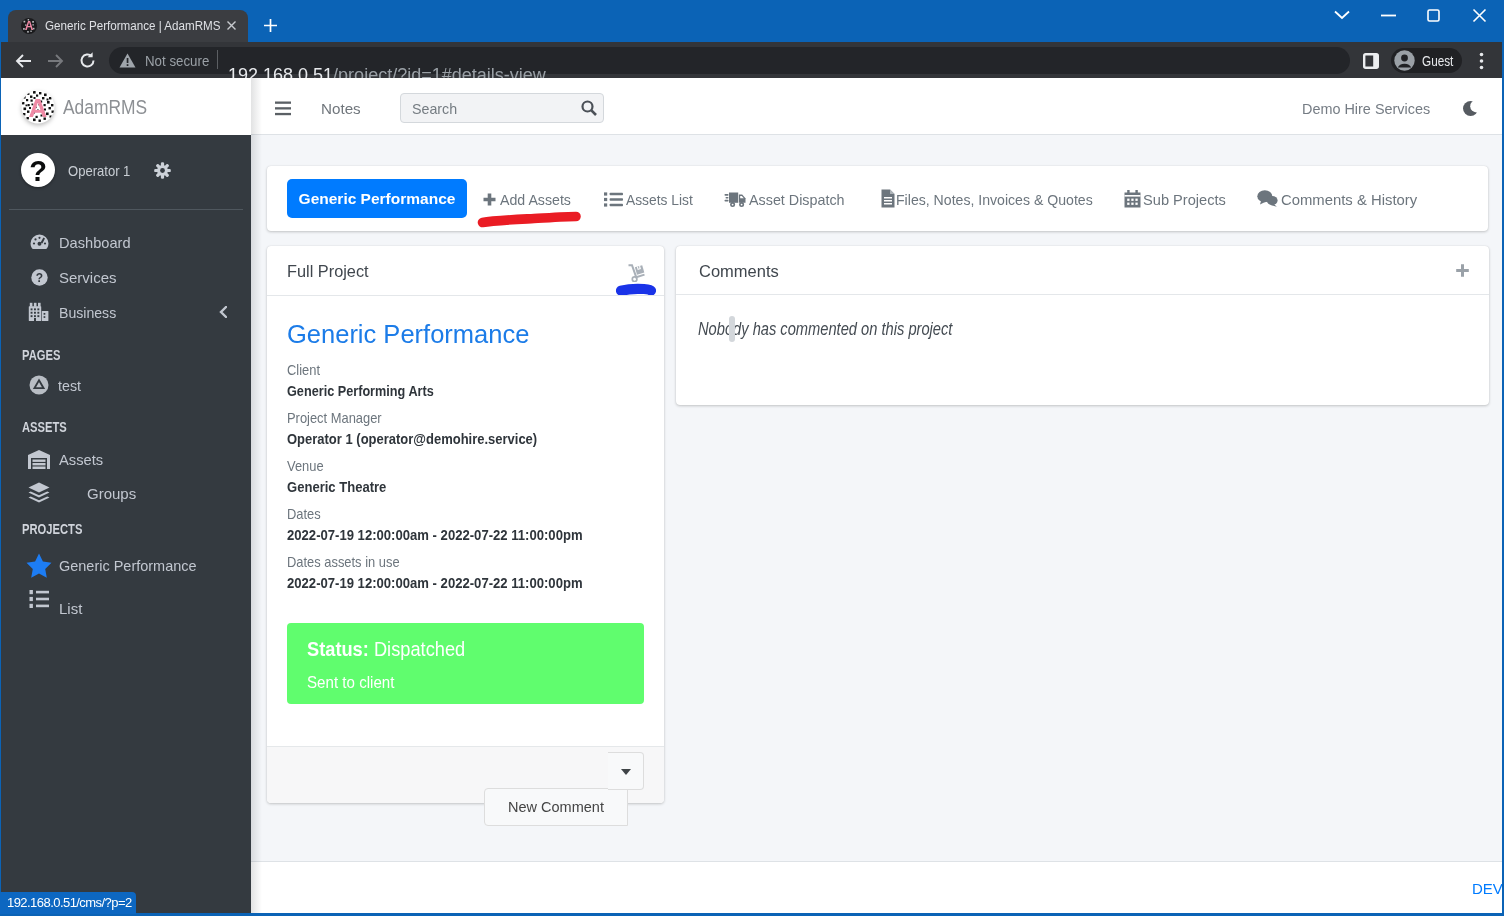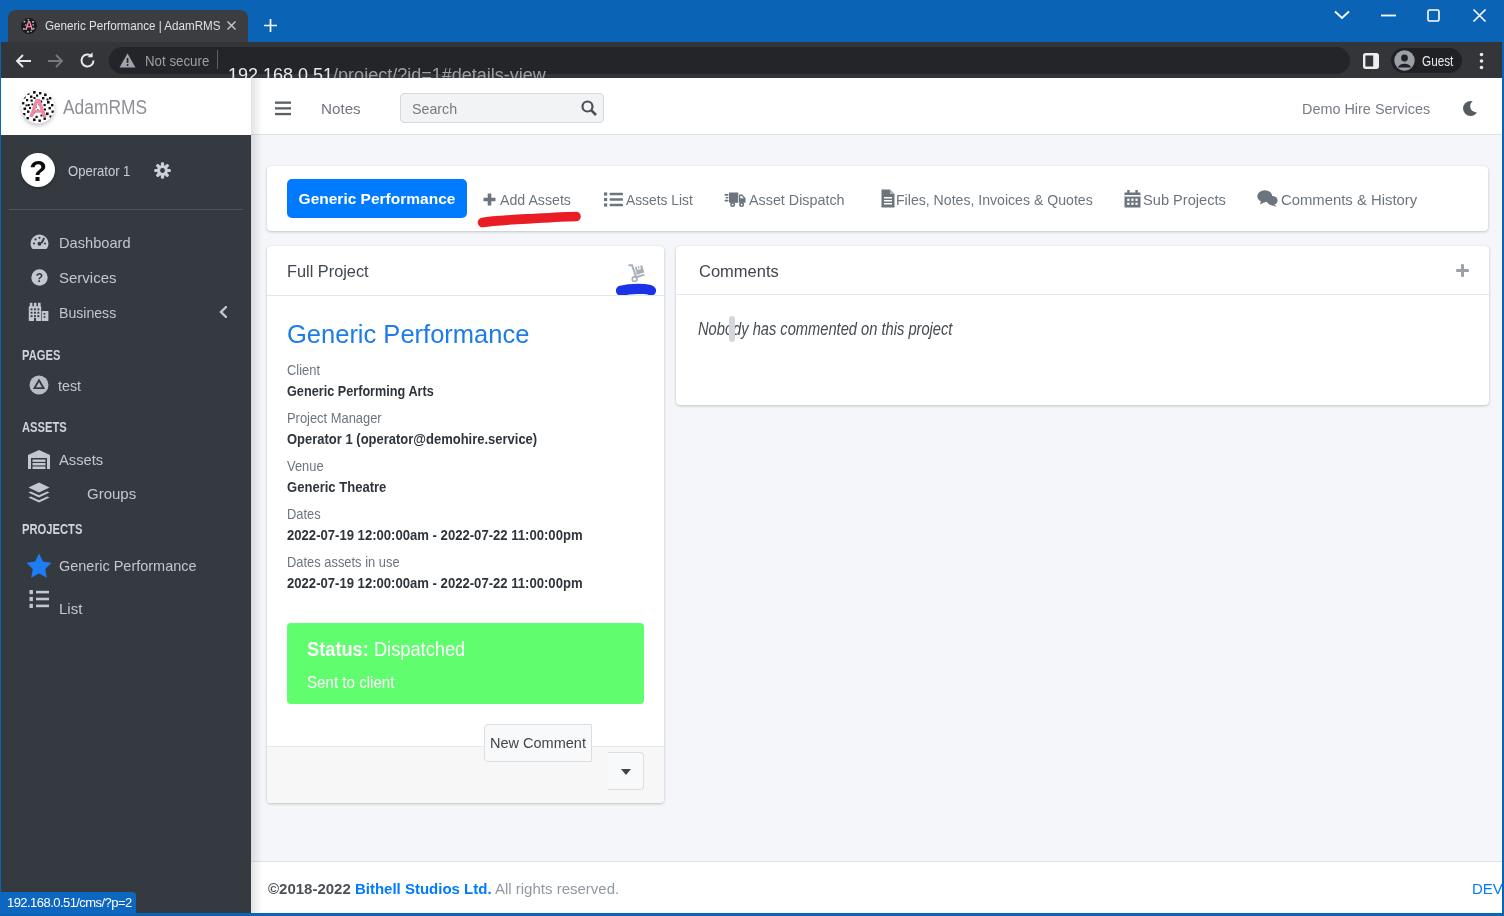--- a/index.html
+++ b/index.html
@@ -432,37 +432,36 @@
   <div class="abs muted sx" style="left:287px; top:505px; font-size:15px; transform:scaleX(.86);">Dates</div>
   <div class="abs bold sx" style="left:287px; top:526px; font-size:15px; color:#2f353b; transform:scaleX(.873);">2022-07-19 12:00:00am - 2022-07-22 11:00:00pm</div>
   <div class="abs muted sx" style="left:287px; top:553px; font-size:15px; transform:scaleX(.86);">Dates assets in use</div>
   <div class="abs bold sx" style="left:287px; top:574px; font-size:15px; color:#2f353b; transform:scaleX(.873);">2022-07-19 12:00:00am - 2022-07-22 11:00:00pm</div>
 
   <div class="abs" style="left:287px; top:623px; width:357px; height:81px; background:#60fd6e; border-radius:4px;"></div>
   <div class="abs sx" style="left:307px; top:637px; font-size:20.5px; color:#fff; transform:scaleX(.89);"><b>Status:</b> Dispatched</div>
   <div class="abs sx" style="left:307px; top:673px; font-size:17px; color:#fff; transform:scaleX(.89);">Sent to client</div>
 
   <div class="abs" style="left:267px; top:746px; width:397px; height:57px; background:#f7f7f8; border-top:1px solid #e5e8ea; border-radius:0 0 4px 4px;"></div>
-  <div class="abs" style="left:484px; top:724px; width:108px; height:38px; background:#f8f9fa; border:1px solid #ddd; border-radius:4px 0 0 4px; font-size:14.5px; color:#444; text-align:center; line-height:36px;">New Comment</div>
+  <div class="abs" style="left:484px; top:788px; width:144px; height:38px; background:#f8f9fa; border:1px solid #ddd; border-radius:4px 0 0 4px; font-size:14.5px; color:#444; text-align:center; line-height:36px;">New Comment</div>
   <div class="abs" style="left:608px; top:752px; width:36px; height:38px; background:#f8f9fa; border:1px solid #ddd; border-left:none; border-radius:0 4px 4px 0;"></div>
   <svg class="abs" style="left:621px; top:769px;" width="10" height="6" viewBox="0 0 10 6">
     <path d="M0 0 H10 L5 6 Z" fill="#3f4447"></path>
   </svg>
 
   <div class="card" style="left:676px; top:246px; width:813px; height:159px;"></div>
   <div class="abs sx" style="left:699px; top:262px; font-size:17px; color:#40474e; transform:scaleX(.97);">Comments</div>
   <svg class="abs" style="left:1455px; top:263px;" width="15" height="15" viewBox="0 0 15 15">
     <path d="M7.5 1.2 V13.8 M1.2 7.5 H13.8" stroke="#9aa1a8" stroke-width="3"></path>
   </svg>
   <div class="abs" style="left:676px; top:294px; width:813px; height:1px; background:#e4e7ea;"></div>
   <div class="abs sx" style="left:698px; top:319px; font-size:18px; font-style:italic; color:#444b52; transform:scaleX(.815);">Nobody has commented on this project</div>
   <div class="abs" style="left:729px; top:316px; width:6px; height:26px; background:#d3d7db; border-radius:3px;"></div>
 
   <div class="abs" id="footer"></div>
-  <div class="abs sx" style="left:268px; top:880px; font-size:15px; color:#4a5158; transform:scaleX(1);"><b>©2018-2022 <span style="color:#007bff;">Bithell Studios Ltd.</span></b> <span style="color:#9099a1;">All rights reserved.</span></div>
   <div class="abs" style="left:1461px; top:880px; font-size:15px; color:#007bff;margin-left:11px;">DEV</div>
 
   <div class="abs" style="left:251px; top:78px; width:11px; height:838px; background:linear-gradient(90deg, rgba(30,35,40,.13), rgba(30,35,40,0));"></div>
   <div class="abs" id="frame-l"></div>
   <div class="abs" id="frame-r"></div>
   <div class="abs" id="frame-b"></div>
   <div class="abs" id="statusbubble">192.168.0.51/cms/?p=2</div>
 </div>
 
 </body></html>

